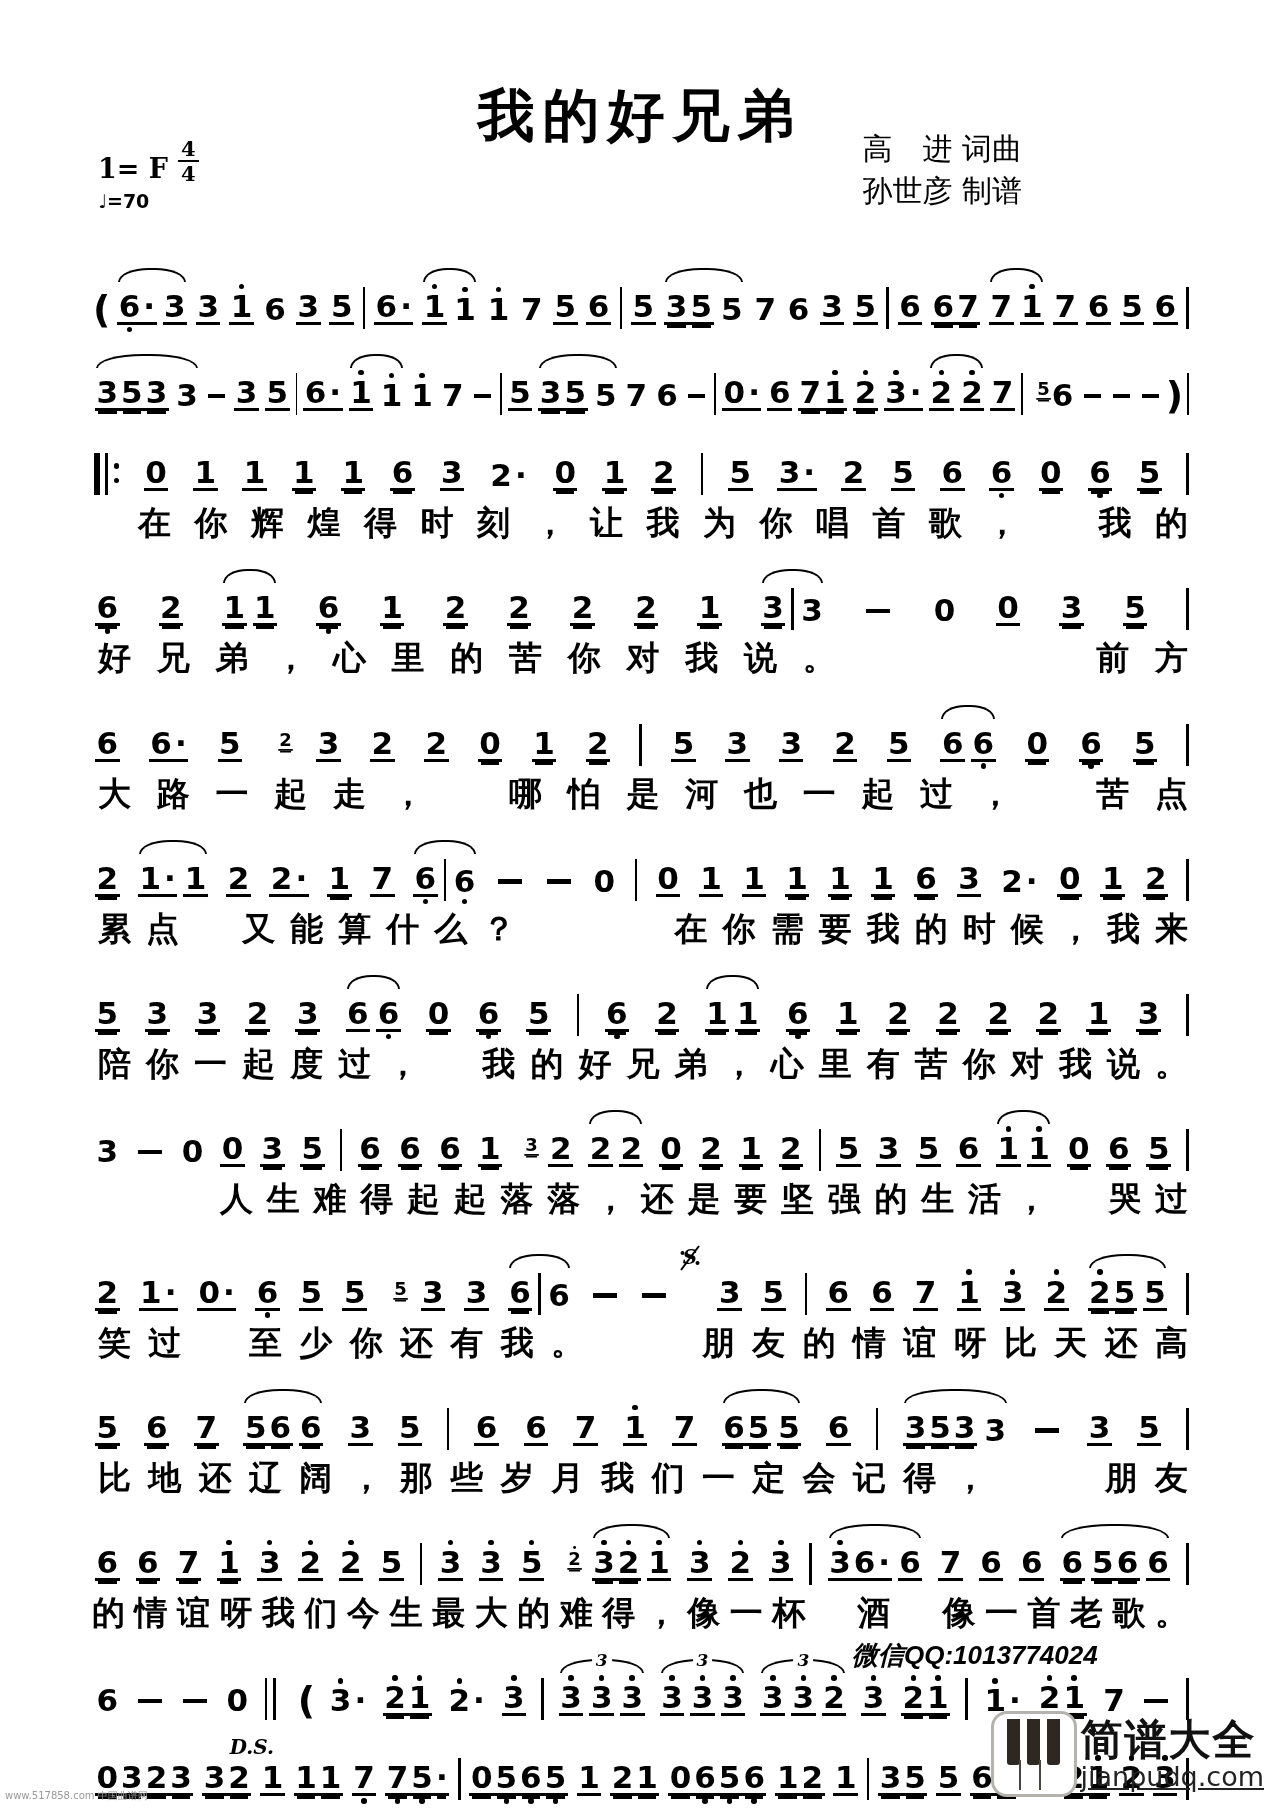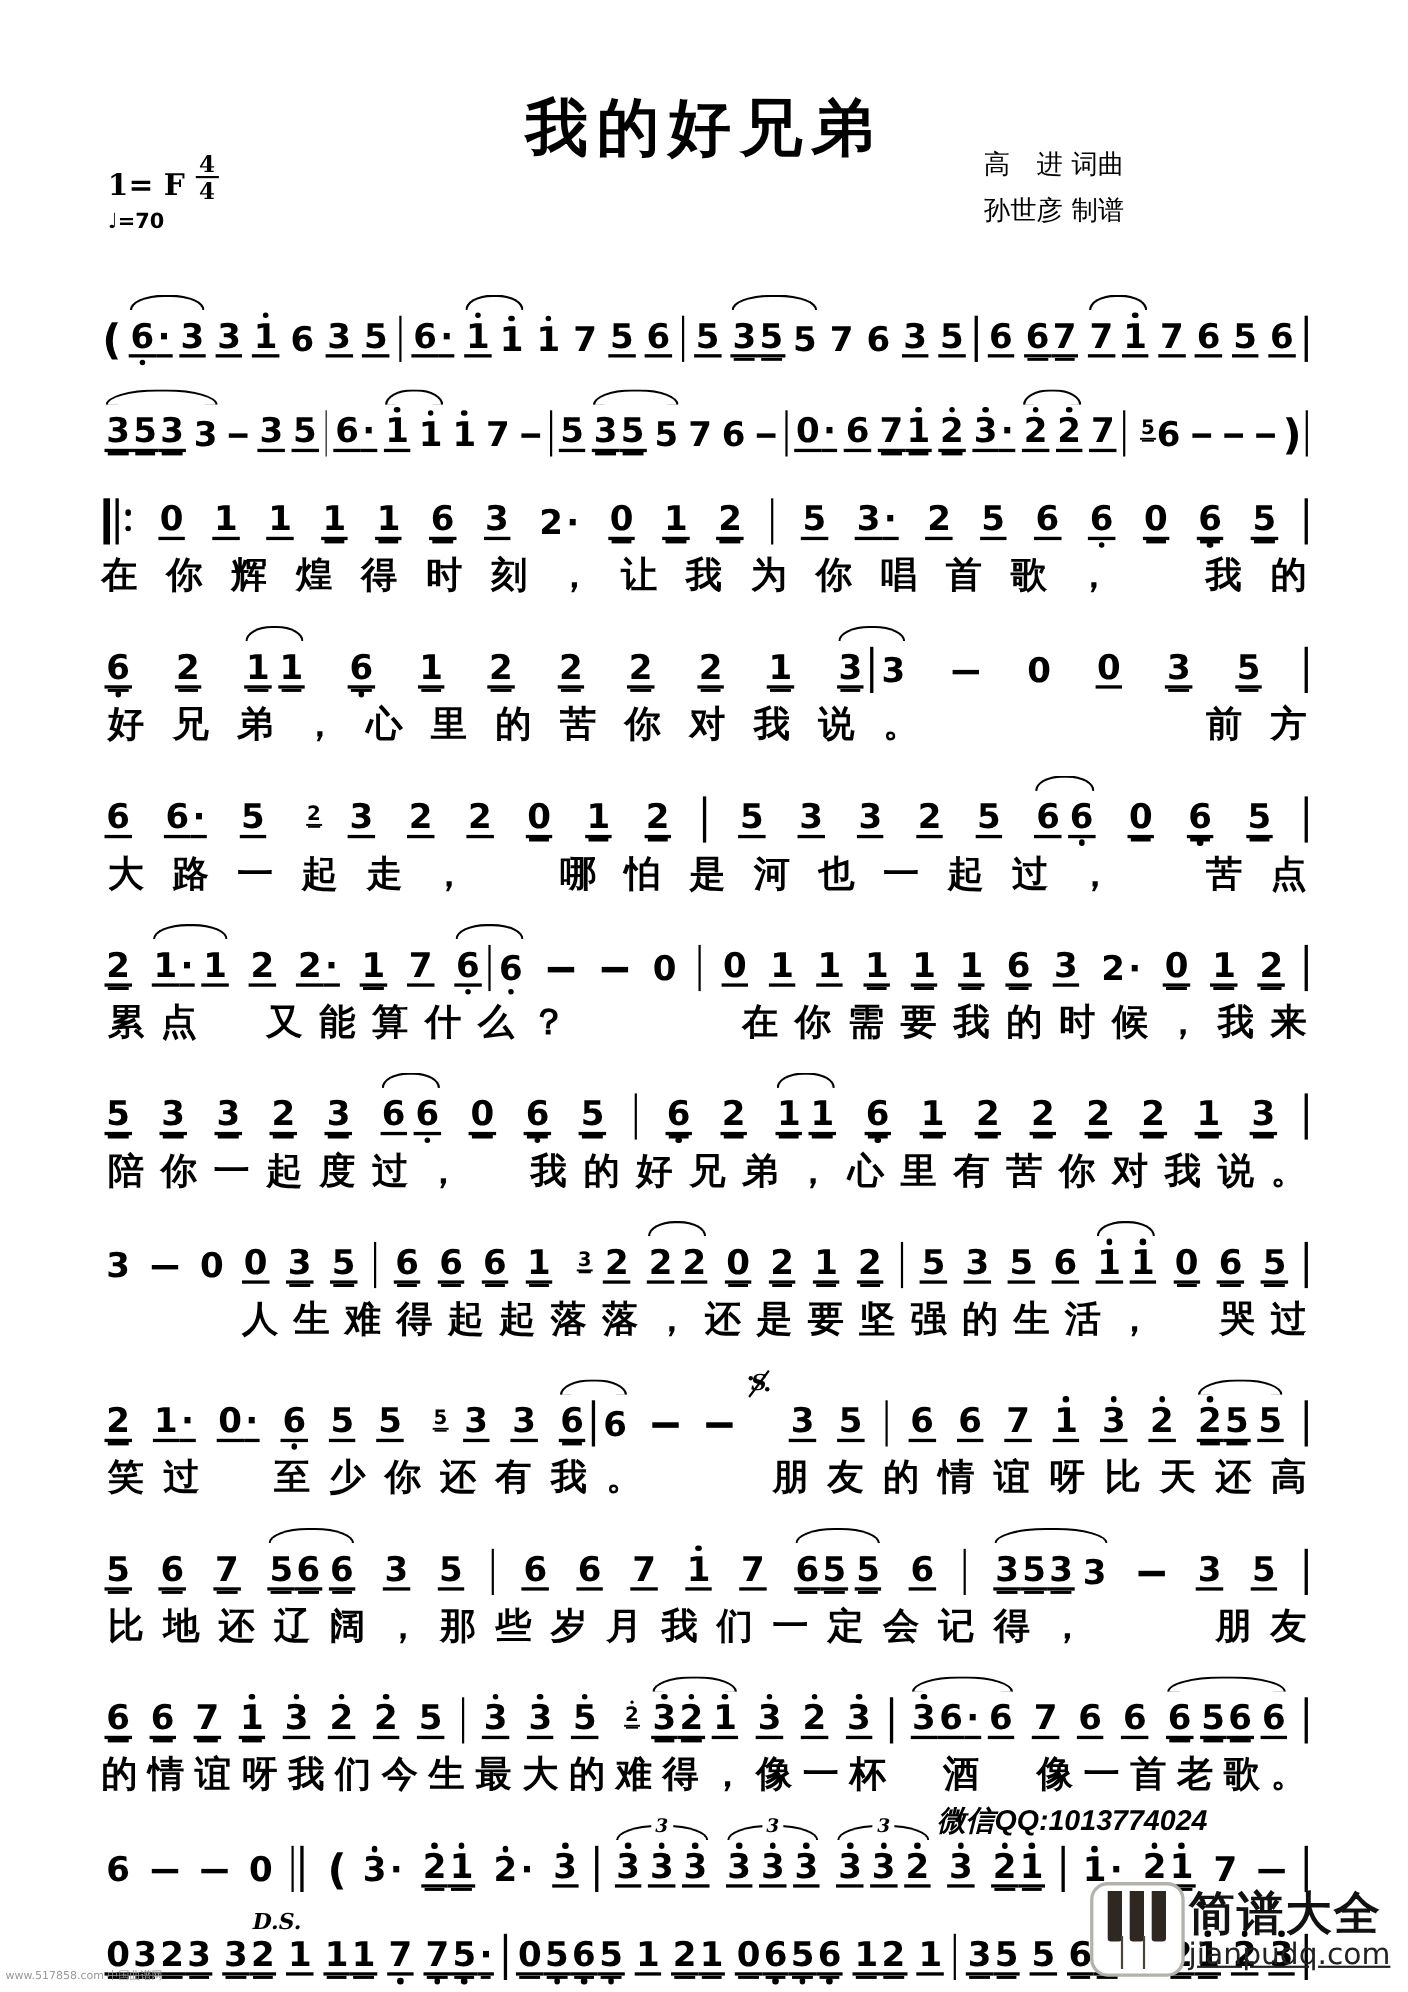--- a/index.html
+++ b/index.html
@@ -8,21 +8,21 @@
   
   .title{margin:0;padding-top:78px;text-align:center;font-family:"DejaVu Serif","Liberation Serif",serif;
          font-weight:900;font-size:57px;letter-spacing:8px;}
   .meta{position:absolute;left:98px;top:138px;font-weight:700;}
   .keyrow{font-size:27px;font-family:"DejaVu Serif","Liberation Serif",serif;display:flex;align-items:flex-end;}
   .frac{display:inline-flex;flex-direction:column;line-height:1;font-size:21px;margin-left:10px;text-align:center;}
   .frac .t{border-bottom:2.5px solid #000;padding:0 3px 1px;}
   .frac .b{padding:1px 3px 0;}
   .tempo{font-size:19px;margin-top:6px;font-weight:700;}
   .credits{position:absolute;right:258px;top:128px;font-family:"DejaVu Serif","Liberation Serif",serif;
-           font-size:24px;line-height:42px;text-align:right;}
+           font-size:30px;line-height:42px;text-align:right;}
   
   #score{margin:96px 88px 0 92px;}
   .mline{display:flex;justify-content:space-between;align-items:flex-end;padding-top:15px;margin-bottom:3px;min-height:62px;}
   .note{display:inline-flex;align-items:flex-end;margin:0 3px;}
   .dg{display:flex;flex-direction:column;align-items:center;}
   .da,.db{height:9px;display:flex;align-items:center;justify-content:center;}
   .da.on::before,.db.on::before{content:"";width:5.5px;height:5.5px;border-radius:50%;background:#000;}
   .ch{display:block;font-size:31px;line-height:30px;height:31px;font-weight:700;padding:0 1.5px;}
   .note.u1 .ch{border-bottom:3px solid #000;}
   .note.u2 .ch{border-bottom:3px solid #000;box-shadow:0 6px 0 -3px #000;}
@@ -38,21 +38,21 @@
   .arcg::before,.trig::before{content:"";position:absolute;top:2px;left:4px;right:4px;height:12px;
       border:2.5px solid #000;border-bottom:none;border-radius:55% 55% 0 0/120% 120% 0 0;}
   .trl{position:absolute;top:-7px;left:50%;transform:translateX(-50%);background:#fff;padding:0 4px;
        font:italic 700 17px "DejaVu Serif","Liberation Serif",serif;}
   .ds{position:relative;width:0;height:0;}
   .ds span{position:absolute;left:-58px;top:10px;font:italic 700 20px "DejaVu Serif","Liberation Serif",serif;white-space:nowrap;}
   .segno{margin:0 0 44px -6px;}
   
   .lyr{font-family:"DejaVu Serif","Liberation Serif",serif;font-weight:700;font-size:33px;line-height:1.22;
        letter-spacing:4px;text-align:justify;text-align-last:justify;margin:1px 0 9px;}
-  .ml4{}
+  .ml4{margin-left:46px;}
   .ml1{margin-left:6px;}
   .ml12{margin-left:128px;}
   
   .qq{position:absolute;left:852px;top:1638px;font:italic 700 26px "Liberation Sans",sans-serif;}
   .wm{position:absolute;left:5px;bottom:8px;font-size:10px;color:#999;}
   .logo{position:absolute;right:16px;bottom:14px;display:flex;align-items:center;gap:4px;}
   .piano{position:relative;width:80px;height:80px;background:#fff;border:3px solid #b5b2ae;border-radius:16px;}
   .piano .bk{position:absolute;top:5px;width:13px;height:46px;background:#2e2722;border-radius:0 0 3px 3px;}
   .bk1{left:13px;} .bk2{left:33px;} .bk3{left:53px;}
   .piano .sep{position:absolute;bottom:4px;height:30px;width:2.5px;background:#4a443f;}

